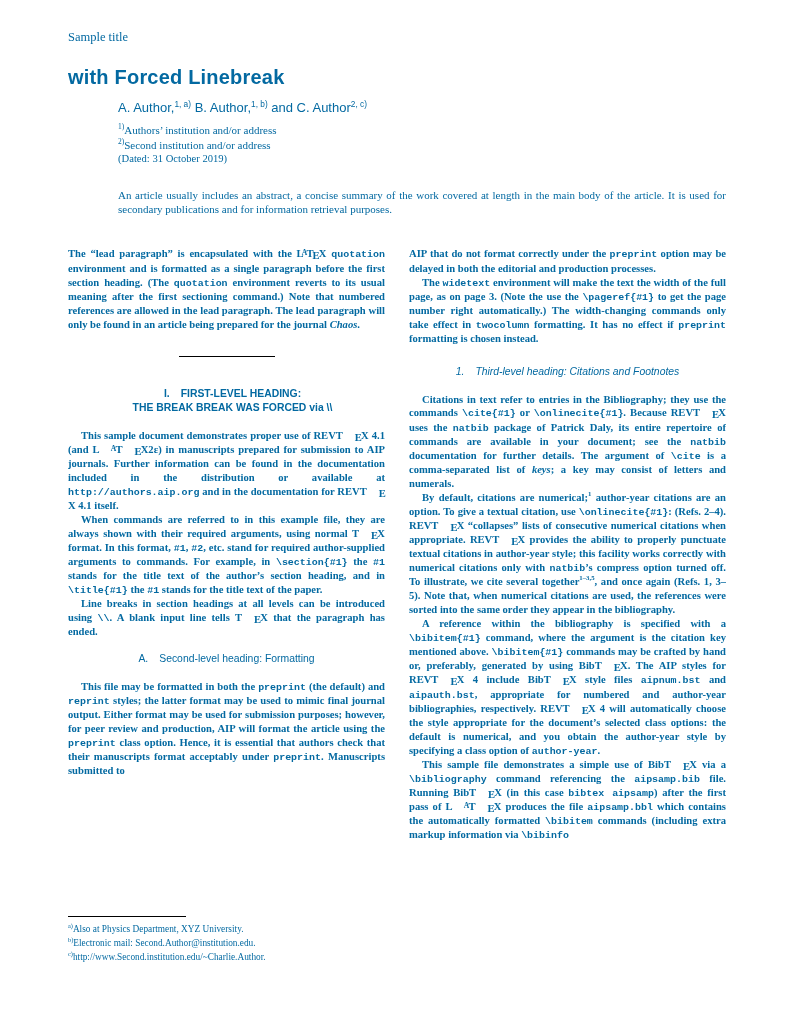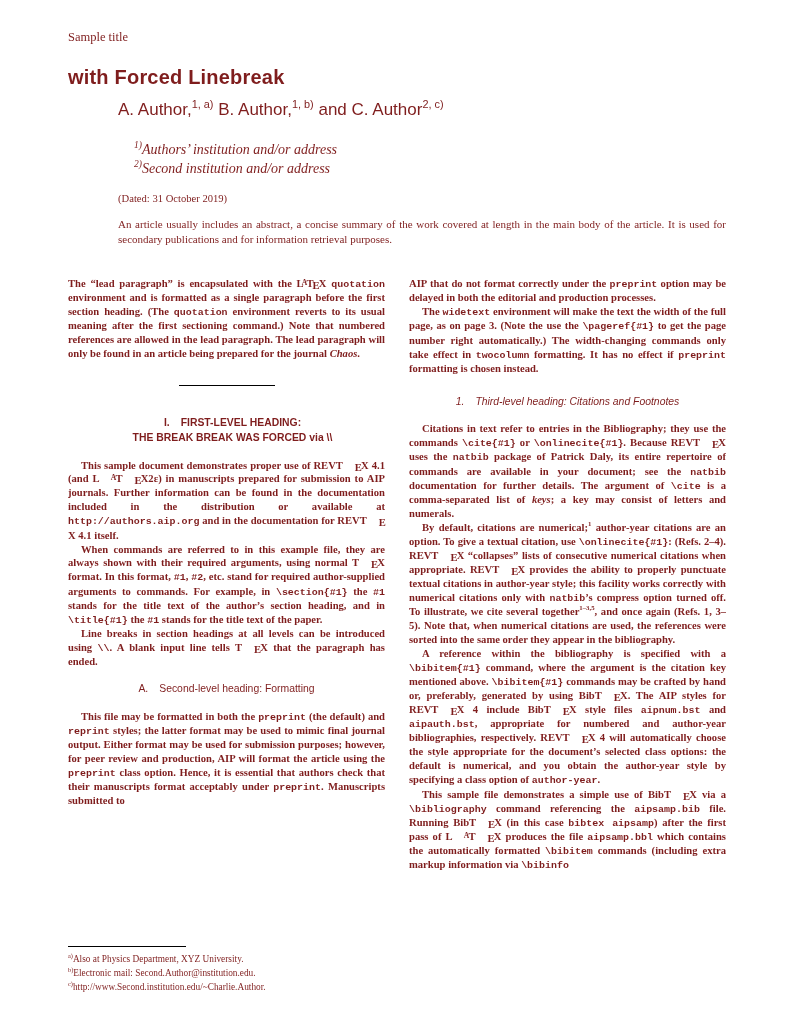--- a/index.html
+++ b/index.html
@@ -1,43 +1,43 @@
 <!DOCTYPE html>
 <html><head>
 <meta charset="utf-8">
 <style>
   html, body { margin: 0; padding: 0; background: #ffffff; }
   * { box-sizing: border-box; }
 
   .page {
     width: 794px; height: 1028px;
-    background: #ffffff; color: #7f1d1d;
+    background: #ffffff; color: #0369a1;
     position: relative;
     padding: 30px 68px 30px 68px;
     font-family: "Liberation Serif", serif;
     overflow: hidden;
   }
 
   .running-head { font-size: 12.5px; margin-bottom: 20px; }
 
   .title {
     margin: 0; font-family: "Liberation Sans", sans-serif;
     font-weight: bold; font-size: 20px; line-height: 1.28;
     letter-spacing: 0.2px;
   }
   .title-line { display: block; }
 
   .front-matter { margin-left: 50px; margin-top: 9px; }
-  .authors { font-family: "Liberation Sans", sans-serif; font-size: 17px; margin-bottom: 19px; }
+  .authors { font-family: "Liberation Sans", sans-serif; font-size: 13px; margin-bottom: 7px; }
   .authors sup { font-size: 0.62em; }
-  .affil { font-size: 14px; font-style: italic; line-height: 1.3; margin-left: 16px; }
+  .affil { font-size: 11px; line-height: 1.3; }
   .affil sup { font-size: 0.68em; }
-  .dated { font-size: 10.6px; margin-top: 15px; }
+  .dated { font-size: 10.6px; margin-top: 1px; }
   .abstract {
-    margin-top: 13px; font-size: 11px; line-height: 1.36;
+    margin-top: 24px; font-size: 11px; line-height: 1.36;
     text-align: justify;
   }
 
   .columns {
     display: flex; gap: 24px; margin-top: 30px;
     height: 716px; overflow: hidden;
   }
   .col {
     flex: 1 1 0; min-width: 0;
     font-size: 10.6px; line-height: 1.32; text-align: justify;

